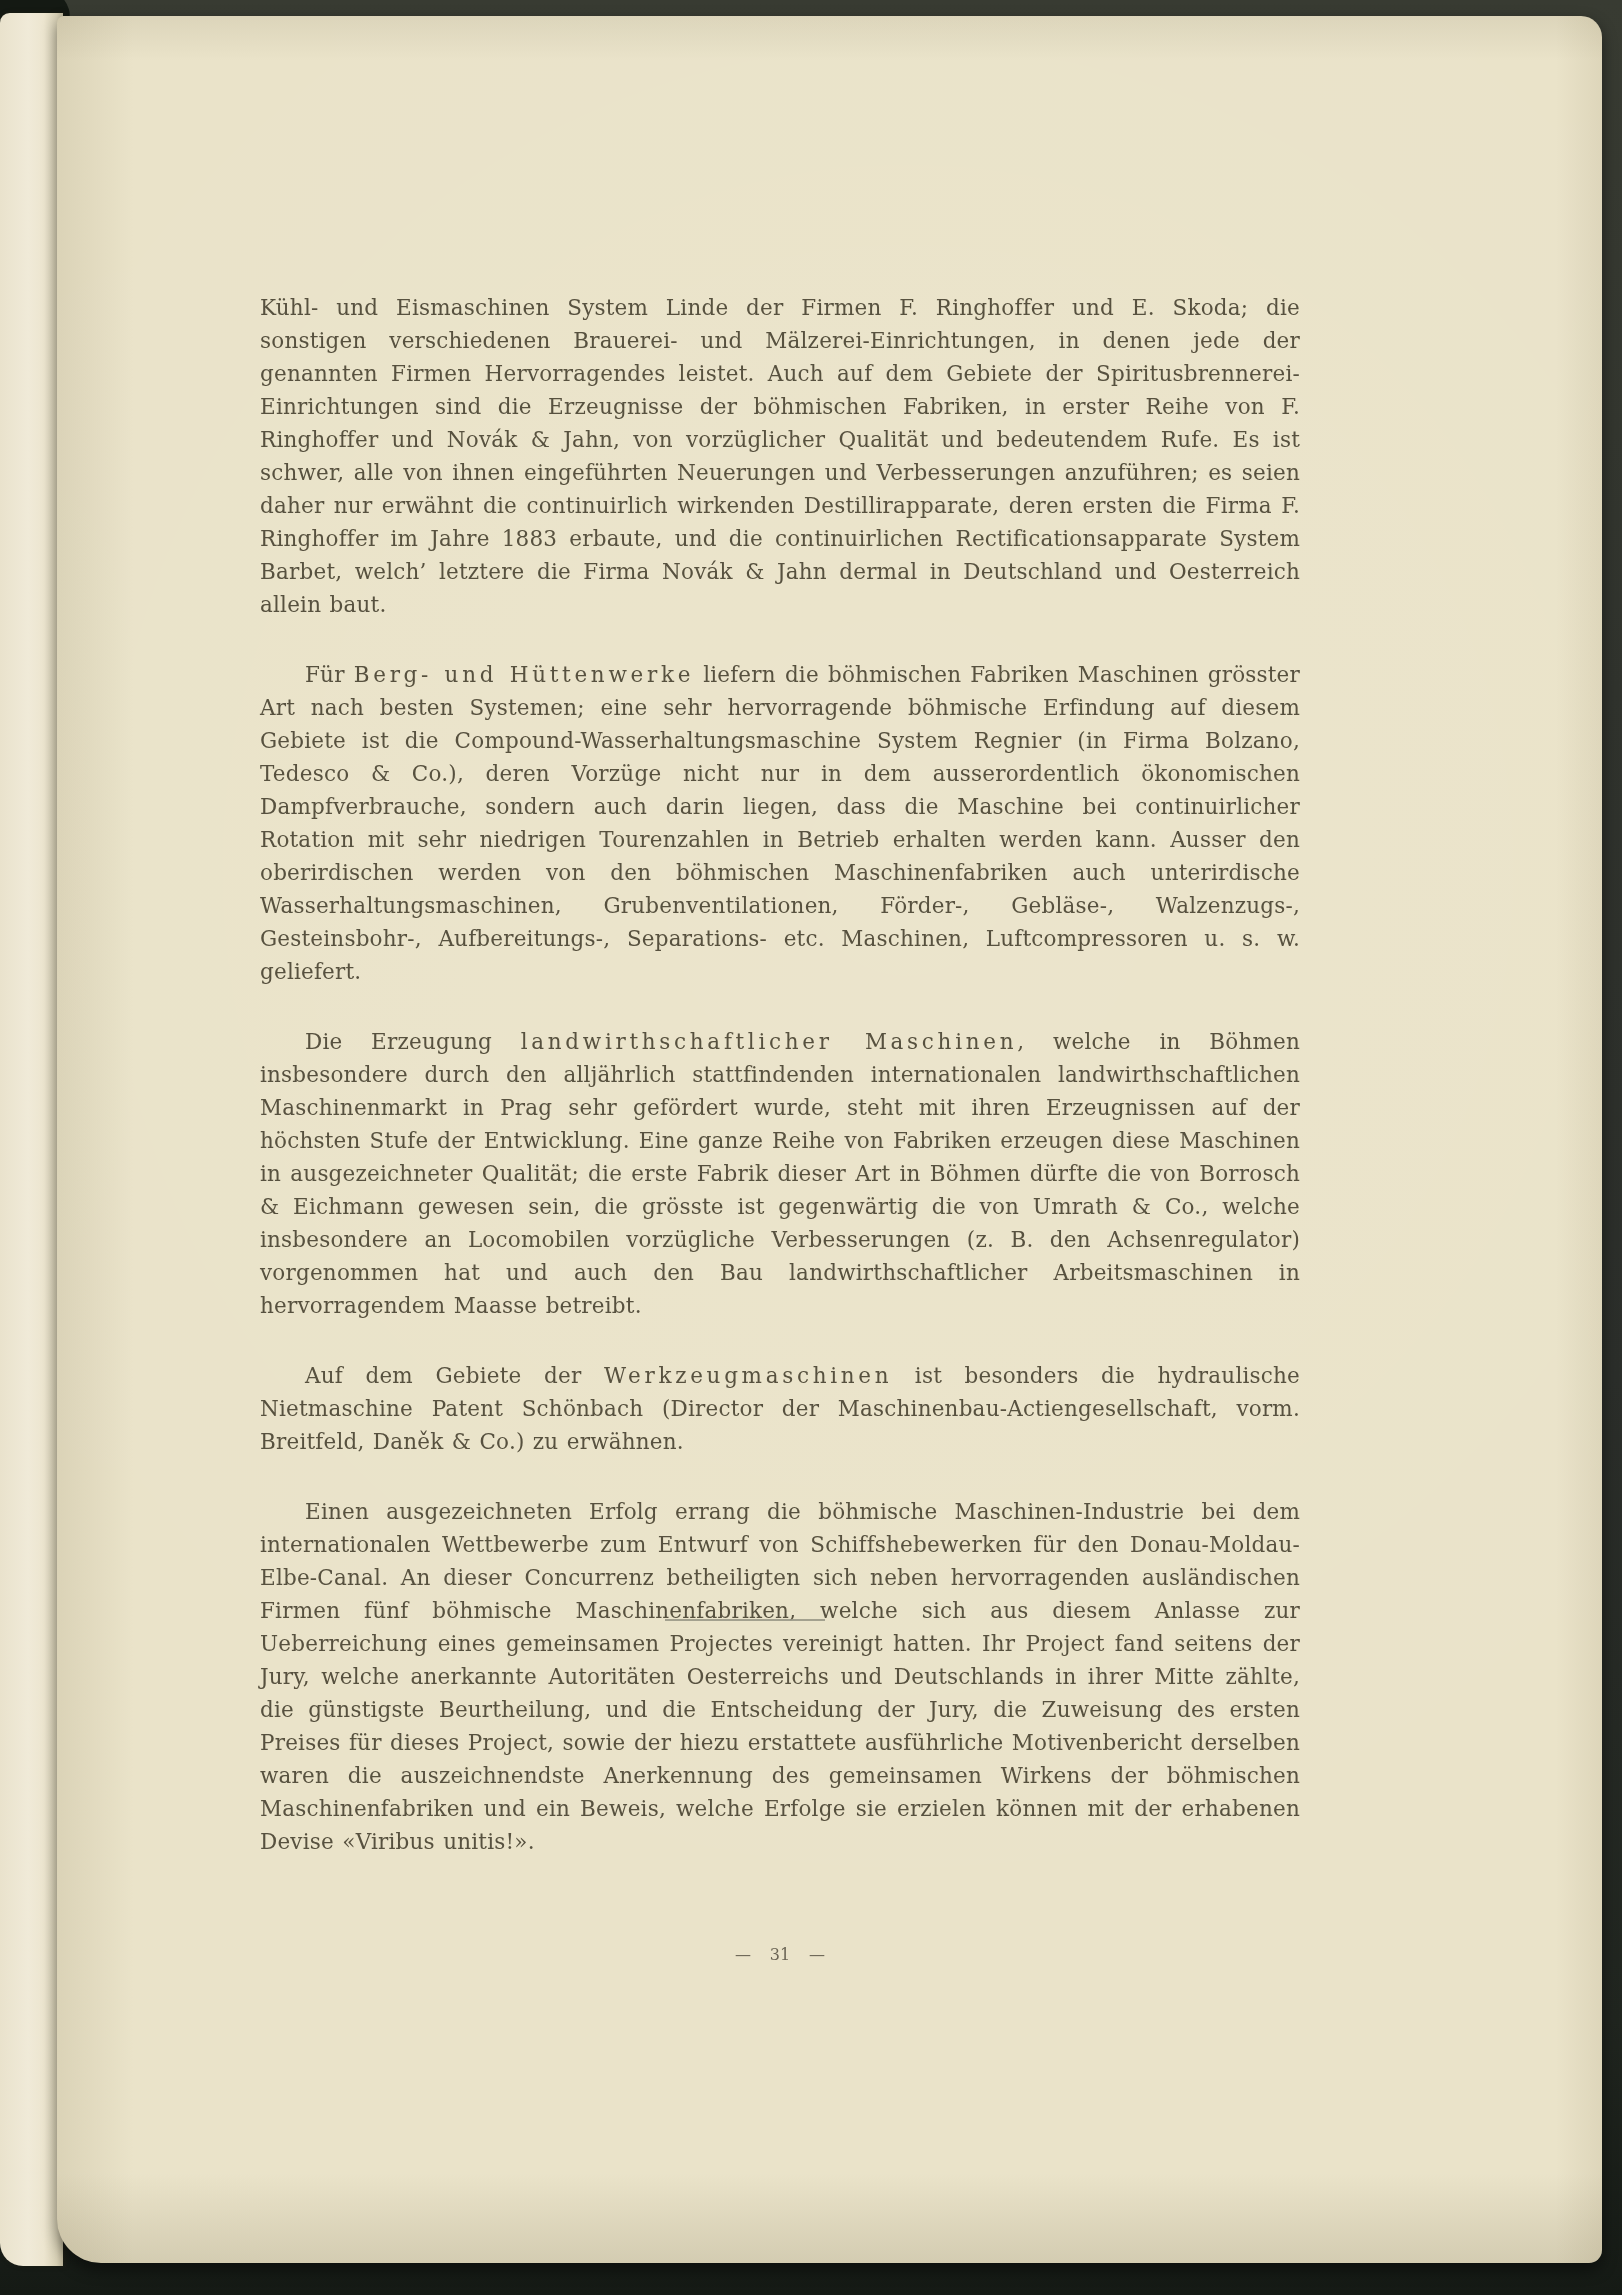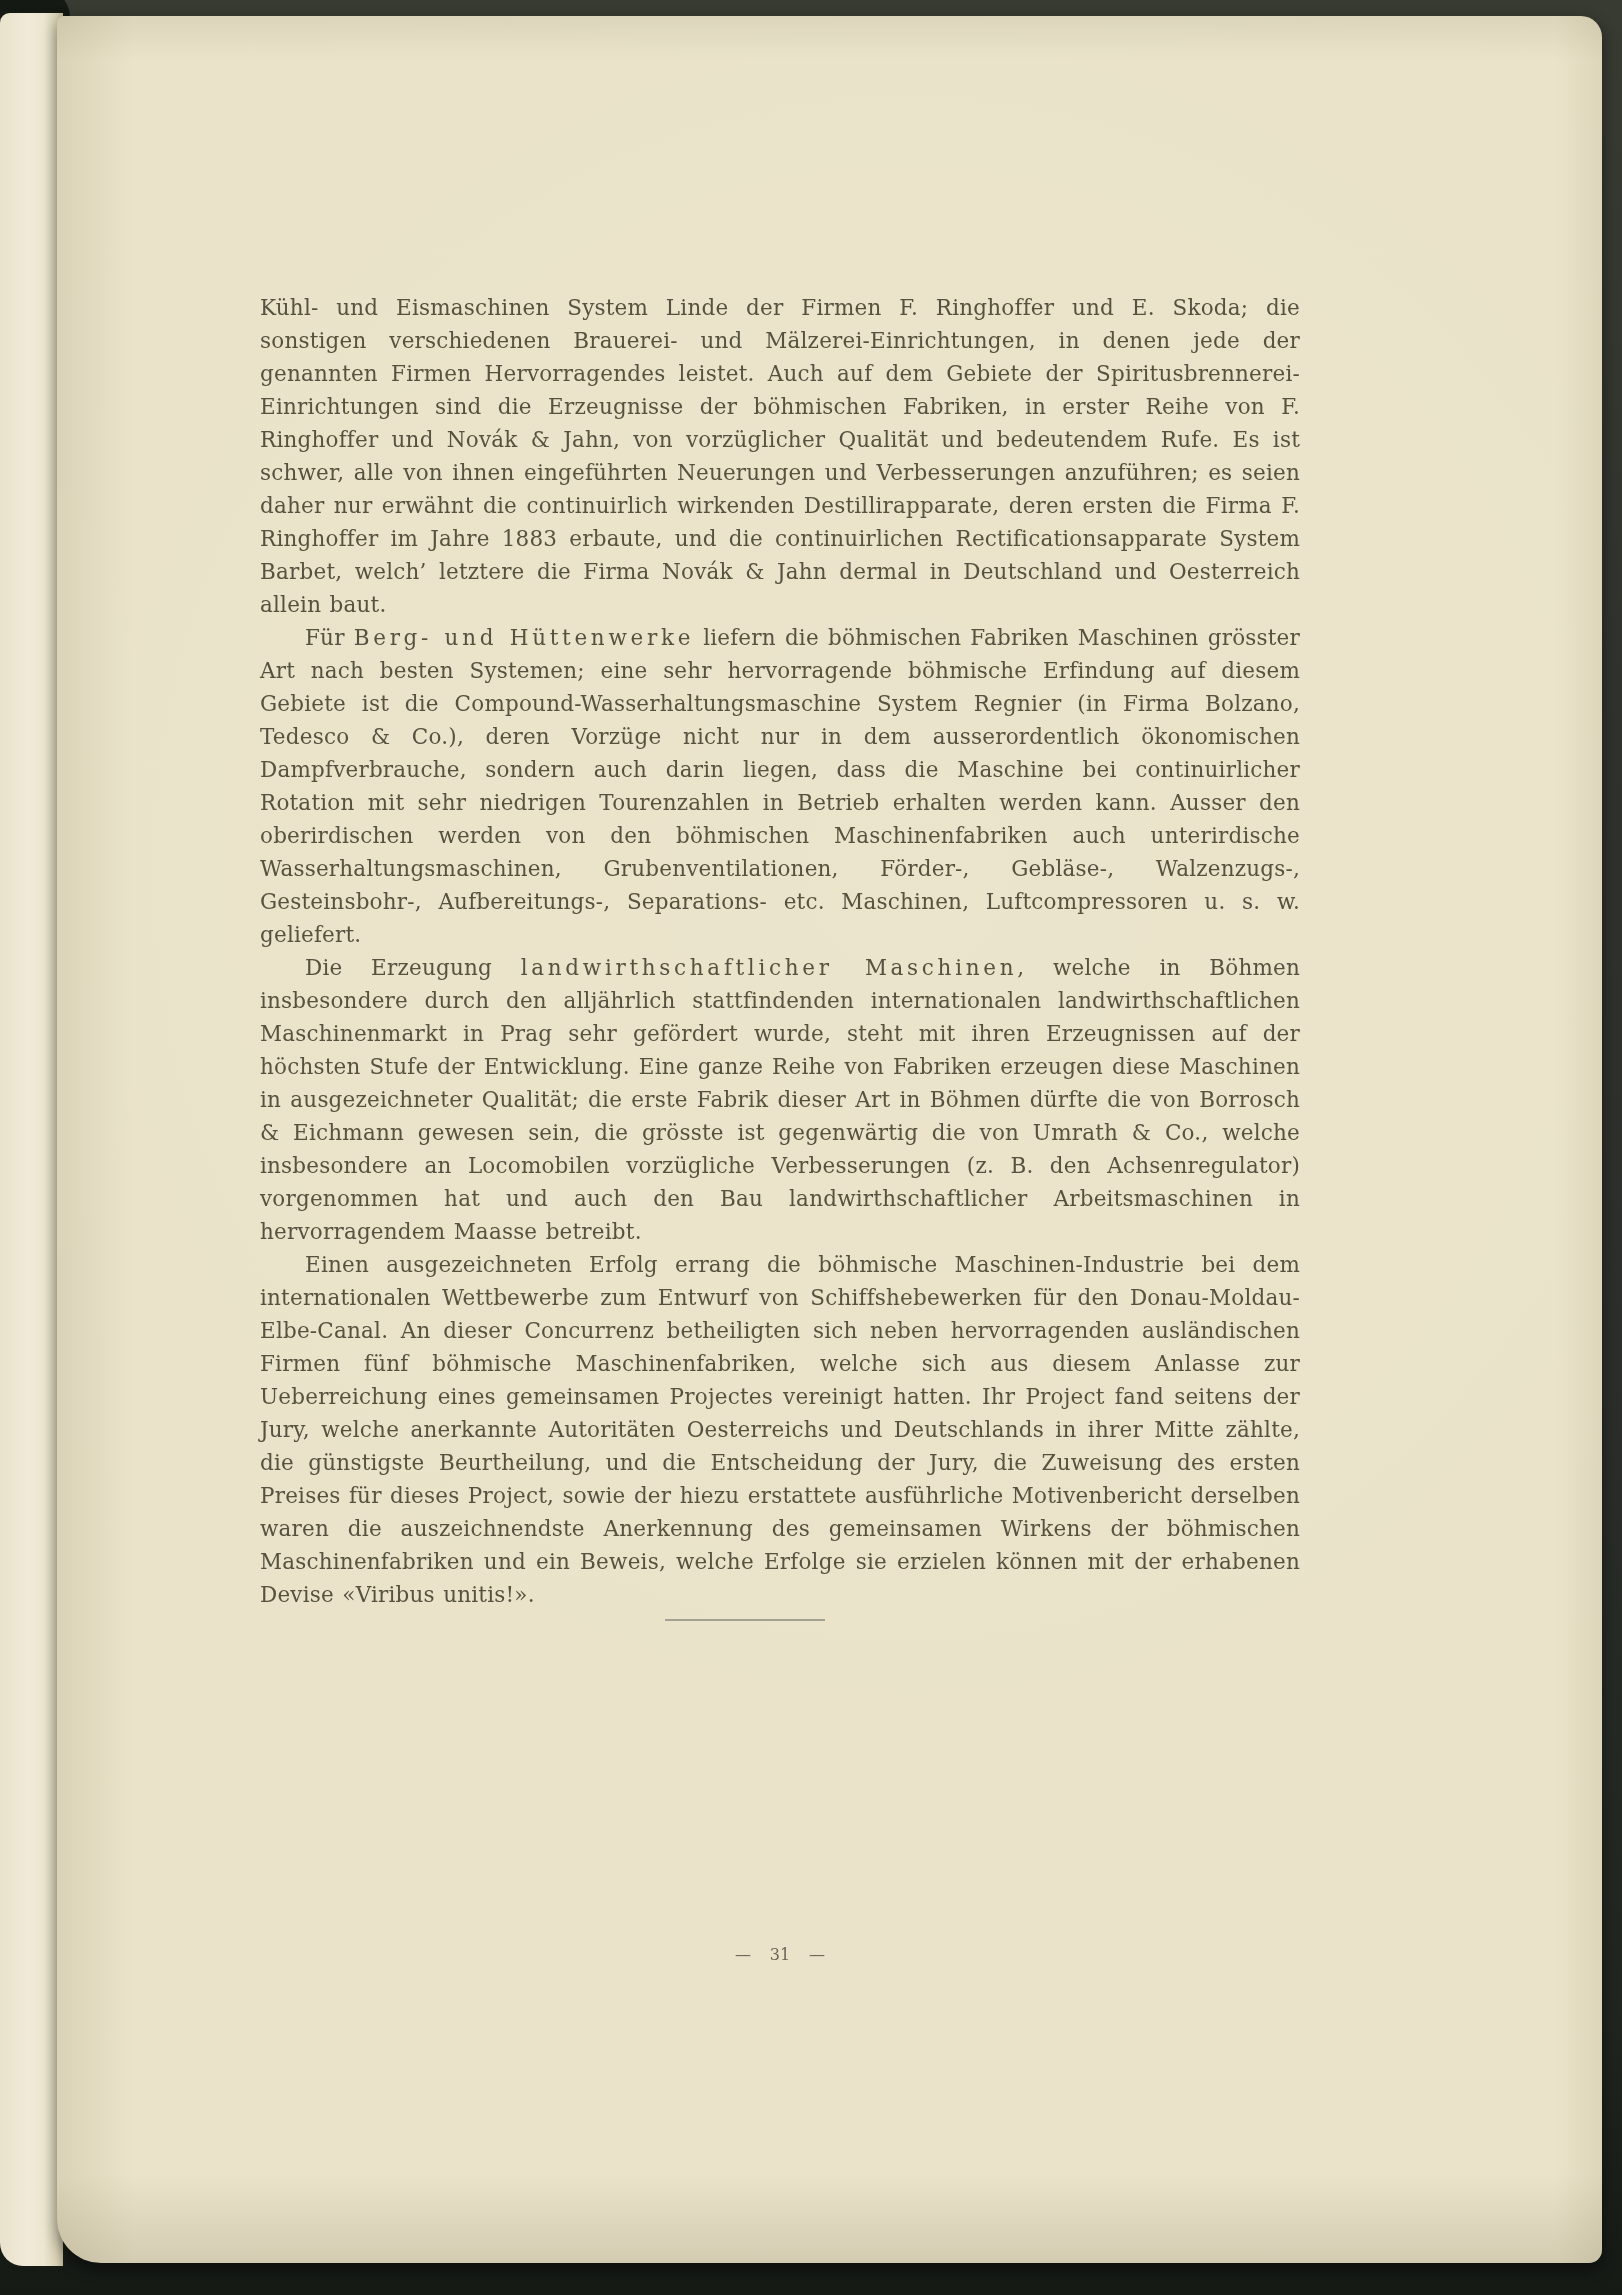--- a/index.html
+++ b/index.html
@@ -45,21 +45,21 @@
       linear-gradient(180deg,rgba(95,85,55,.10) 0%,rgba(95,85,55,0) 2%),
       #eae3c9;
     box-shadow:0 6.5px 14.6px rgba(0,0,0,.45);
   }
   .text-block{
     position:absolute;left:203px;top:275px;width:1040px;
     font-size:21.5px;line-height:33px;color:#57513f;
     text-align:justify;letter-spacing:0.2px;word-spacing:1.3px;
   }
   .text-block p{margin:0;padding:0;}
-  .text-block p.indent{text-indent:45px;}
+  .text-block p.indent{text-indent:45px;margin-top:37px;}
   .spaced{letter-spacing:3.7px;}
   .divider-rule{
     position:absolute;left:608px;top:1603px;width:160px;height:1.6px;
     background:#979585;opacity:.85;
   }
   .page-number{
     position:absolute;left:203px;top:1929px;width:1040px;
     text-align:center;font-size:16px;color:#6b6555;word-spacing:13.8px;
   }
 </style>
@@ -76,19 +76,20 @@
     <div class="smear"></div>
   </div>
 
   <div class="prev-page-edge"></div>
 
   <div class="page">
     <div class="text-block">
         <p class=""><span>Kühl- und Eismaschinen System Linde der Firmen F. Ringhoffer und E. Skoda; die sonstigen verschiedenen Brauerei- und Mälzerei-Einrichtungen, in denen jede der genannten Firmen Hervorragendes leistet. Auch auf dem Gebiete der Spiritusbrennerei-Einrichtungen sind die Erzeugnisse der böhmischen Fabriken, in erster Reihe von F. Ringhoffer und Novák &amp; Jahn, von vorzüglicher Qualität und bedeutendem Rufe. Es ist schwer, alle von ihnen eingeführten Neuerungen und Verbesserungen anzuführen; es seien daher nur erwähnt die continuirlich wirkenden Destillirapparate, deren ersten die Firma F. Ringhoffer im Jahre 1883 erbaute, und die continuirlichen Rectificationsapparate System Barbet, welch’ letztere die Firma Novák &amp; Jahn dermal in Deutschland und Oesterreich allein baut.</span></p>
         <p class="indent"><span>Für </span><span class="spaced">Berg- und Hüttenwerke</span><span> liefern die böhmischen Fabriken Maschinen grösster Art nach besten Systemen; eine sehr hervorragende böhmische Erfindung auf diesem Gebiete ist die Compound-Wasserhaltungsmaschine System Regnier (in Firma Bolzano, Tedesco &amp; Co.), deren Vorzüge nicht nur in dem ausserordentlich ökonomischen Dampfverbrauche, sondern auch darin liegen, dass die Maschine bei continuirlicher Rotation mit sehr niedrigen Tourenzahlen in Betrieb erhalten werden kann. Ausser den oberirdischen werden von den böhmischen Maschinenfabriken auch unterirdische Wasserhaltungsmaschinen, Grubenventilationen, Förder-, Gebläse-, Walzenzugs-, Gesteinsbohr-, Aufbereitungs-, Separations- etc. Maschinen, Luftcompressoren u. s. w. geliefert.</span></p>
         <p class="indent"><span>Die Erzeugung </span><span class="spaced">landwirthschaftlicher Maschinen</span><span>, welche in Böhmen insbesondere durch den alljährlich stattfindenden internationalen landwirthschaftlichen Maschinenmarkt in Prag sehr gefördert wurde, steht mit ihren Erzeugnissen auf der höchsten Stufe der Entwicklung. Eine ganze Reihe von Fabriken erzeugen diese Maschinen in ausgezeichneter Qualität; die erste Fabrik dieser Art in Böhmen dürfte die von Borrosch &amp; Eichmann gewesen sein, die grösste ist gegenwärtig die von Umrath &amp; Co., welche insbesondere an Locomobilen vorzügliche Verbesserungen (z. B. den Achsenregulator) vorgenommen hat und auch den Bau landwirthschaftlicher Arbeitsmaschinen in hervorragendem Maasse betreibt.</span></p>
+        <p class="indent"><span>Auf dem Gebiete der </span><span class="spaced">Werkzeugmaschinen</span><span> ist besonders die hydraulische Nietmaschine Patent Schönbach (Director der Maschinenbau-Actiengesellschaft, vorm. Breitfeld, Daněk &amp; Co.) zu erwähnen.</span></p>
         <p class="indent"><span>Einen ausgezeichneten Erfolg errang die böhmische Maschinen-Industrie bei dem internationalen Wettbewerbe zum Entwurf von Schiffshebewerken für den Donau-Moldau-Elbe-Canal. An dieser Concurrenz betheiligten sich neben hervorragenden ausländischen Firmen fünf böhmische Maschinenfabriken, welche sich aus diesem Anlasse zur Ueberreichung eines gemeinsamen Projectes vereinigt hatten. Ihr Project fand seitens der Jury, welche anerkannte Autoritäten Oesterreichs und Deutschlands in ihrer Mitte zählte, die günstigste Beurtheilung, und die Entscheidung der Jury, die Zuweisung des ersten Preises für dieses Project, sowie der hiezu erstattete ausführliche Motivenbericht derselben waren die auszeichnendste Anerkennung des gemeinsamen Wirkens der böhmischen Maschinenfabriken und ein Beweis, welche Erfolge sie erzielen können mit der erhabenen Devise «Viribus unitis!».</span></p>
       </div>
     <div class="divider-rule"></div>
     <div class="page-number">— 31 —</div>
   </div>
 </div>
 
 
 </body></html>

